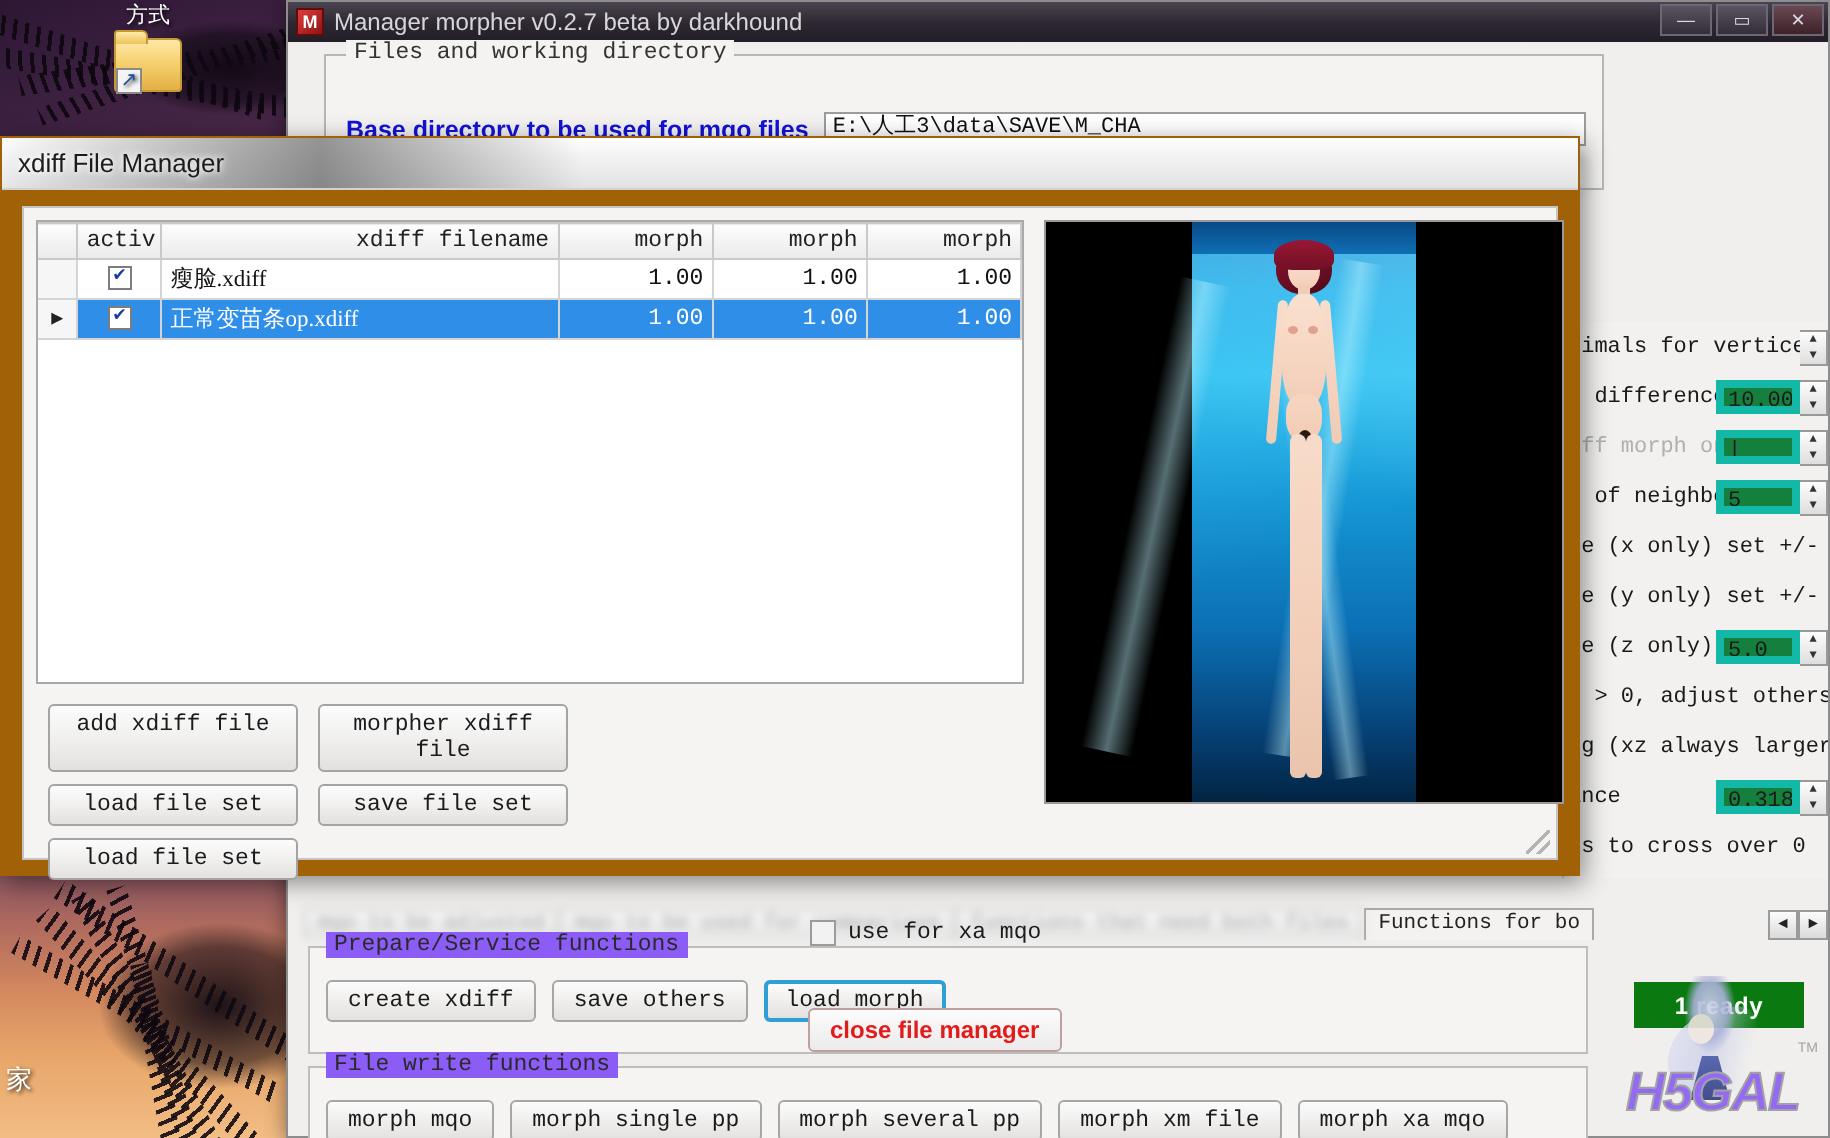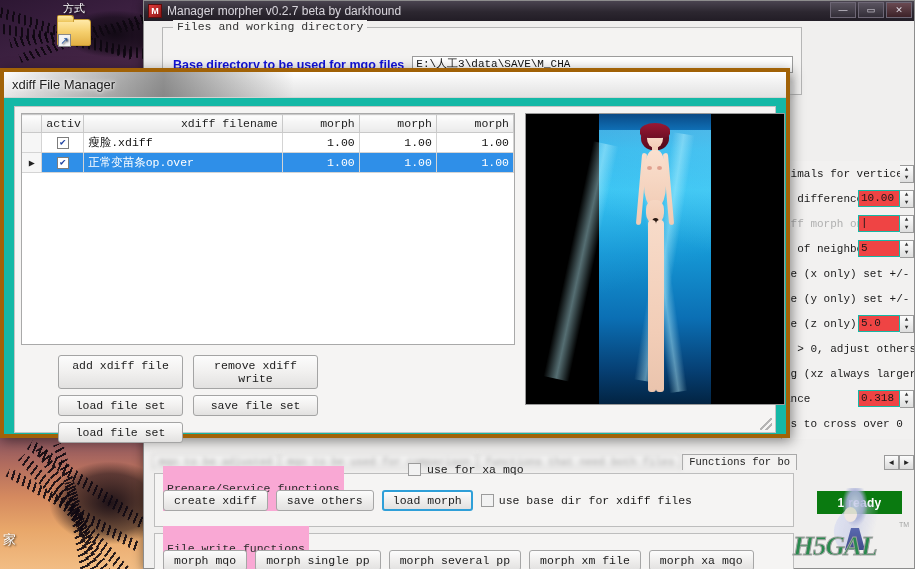--- a/index.html
+++ b/index.html
@@ -155,21 +155,21 @@
     overflow: hidden;
   }
   .opt-row {
     height: 25px; display: flex; align-items: center;
     padding-left: 2px; white-space: nowrap;
   }
   .opt-text { flex: 1; overflow: hidden; }
   .opt-text.dim { color: #b0b0b0; }
   .spin-box {
     width: 42px; height: 17px; flex: none;
-    background: #ef4444; border: 1px solid #14b8a6;
+    background: #15803d; border: 4px solid #14b8a6;
     font-size: 11px; line-height: 15px; text-align: left;
     padding-left: 2px; overflow: hidden;
   }
   .spin-btns {
     width: 14px; height: 18px; flex: none;
     border: 1px solid #9a9a9a; border-left: none;
     background: linear-gradient(180deg,#fdfdfd,#dedede);
     display: flex; flex-direction: column;
   }
   .spin-btns i {
@@ -199,22 +199,22 @@
   }
 
   
   .fn-group {
     position: absolute; left: 10px; right: 120px;
     border: 1px solid #bdbdbd; background: #f5f4f3;
   }
   #grp-prepare { top: 452px; height: 54px; }
   #grp-filewrite { top: 512px; height: 50px; }
   .fn-title {
-    position:absolute; top:-8px; left:8px; background:#f9a8d4;
-    padding:16px 4px; font-family:"Liberation Mono", monospace;
+    position:absolute; top:-8px; left:8px; background:#8b5cf6;
+    padding:0 4px; font-family:"Liberation Mono", monospace;
     font-size:11.5px; color:#2a2a2a;
   }
   .fn-row { position: absolute; left: 8px; top: 16px; display:flex; align-items:center; gap:8px; }
   .btn {
     font-family: "Liberation Mono", monospace;
     font-size: 11.5px; color: #1b1b1b;
     background: linear-gradient(180deg,#fcfcfc 0%,#f0efee 48%,#e2e1e0 100%);
     border: 1px solid #a6a6a6; border-radius: 3px;
     padding: 3px 10px; line-height: 13px;
     white-space: nowrap;
@@ -235,24 +235,25 @@
     display:flex; align-items:center; justify-content:center;
     letter-spacing: .3px;
   }
   #watermark {
     position: absolute; right: 5px; bottom: 4px;
     width: 118px; height: 78px;
     pointer-events: none; opacity: .9;
   }
   #wm-text {
     position:absolute; left:2px; bottom:4px;
-    font-family:Liberation Serif, serif;
+    font-family:Liberation Sans, sans-serif;
     font-weight: bold; font-style: italic;
     font-size: 27px; letter-spacing: -1px;
-    color: #15803d;
+    color: #8b5cf6;
+    padding-left: 20px;
     -webkit-text-stroke: 1px #9a9a9a;
   }
   #wm-tm { position:absolute; right:0; bottom:38px; font-size:7px; color:#9a9a9a; }
   #wm-figure {
     position:absolute; right:34px; bottom:22px;
     width:40px; height:56px;
     background: radial-gradient(ellipse 45% 55% at 50% 30%, #cfd4ee 0%, #a9b0d8 45%, rgba(169,176,216,0) 72%);
   }
   #wm-hair {
     position:absolute; right:28px; bottom:18px;
@@ -270,22 +271,22 @@
     position:absolute; right:44px; bottom:16px;
     width:20px; height:22px;
     background: linear-gradient(180deg,#4a5aa8,#2f3c82);
     clip-path: polygon(30% 0, 70% 0, 100% 100%, 0 100%);
   }
 
   
   #filemgr {
     position: absolute;
     left: 0; top: 68px; width: 790px; height: 370px;
-    background: #14b8a6;
-    border: 4px solid #a16207;
+    background: #a16207;
+    border: 1px solid #a16207;
     box-shadow: 2px 3px 12px rgba(0,0,0,.45);
   }
   #fm-titlebar {
     height: 26px;
     background: linear-gradient(180deg, #ffffff 0%, #f2f2f2 40%, #e2e2e2 100%);
     border-bottom: 1px solid #d2d2d2;
     display: flex; align-items: center;
     padding-left: 8px;
     position: relative;
     overflow: hidden;
@@ -344,21 +345,21 @@
   tr.selected td.col-name { color: #fff; }
   tr.selected td.col-mark { background: #f6f6f6; color:#111; }
   tr.selected td.col-chk  { background: #2f8fe8; }
   .gchk {
     display:inline-block; width:12px; height:12px;
     background:#fff; border:1px solid #7d7d7d;
     font-size:10px; line-height:10px; color:#1b3fa0; text-align:center;
     vertical-align: middle;
   }
   .row-arrow { color:#222; font-size:10px; }
-  .cn { font-family: Liberation Mono, monospace; }
+  .cn { font-family: Liberation Serif, serif; }
 
   
   #preview {
     position: absolute; left: 510px; top: 6px;
     width: 260px; height: 292px;
     background: #000;
     border: 1px solid #999;
     overflow: hidden;
   }
   #preview-scene {
@@ -420,21 +421,21 @@
   #fig-leg-l { left:21px; }
   #fig-leg-r { left:29px; }
   .areola { position:absolute; width:5px; height:4px; border-radius:50%; background:#e0a18f; }
   #pubic {
     position:absolute; left:25px; top:96px; width:7px; height:9px;
     background:#2a1a12; border-radius: 50% 50% 40% 40%;
   }
 
   
   #fm-buttons { position:absolute; left:12px; top:248px; width:500px; }
-  .fmb-row { display:flex; gap:10px; margin-bottom: 6px; margin-left: 31px; }
+  .fmb-row { display:flex; gap:10px; margin-bottom: 6px; }
   .fm-btn {
     width: 125px; text-align:center;
     font-family:"Liberation Mono", monospace; font-size:11.5px;
     background: linear-gradient(180deg,#fcfcfc 0%,#f1f0ef 50%,#e2e1e0 100%);
     border:1px solid #a4a4a4; border-radius:3px;
     padding: 3px 0; color:#1b1b1b;
   }
   #xa-chk-wrap {
     position:absolute; left:393px; top:356px;
     display:flex; align-items:center; gap:6px;
@@ -593,24 +594,20 @@
           <div class="tab-scroll">◄</div>
           <div class="tab-scroll">►</div>
         </div>
 
       <div class="fn-group" id="grp-prepare">
         <div class="fn-title">Prepare/Service functions</div>
         <div class="fn-row" id="prepare-row">
             <div class="btn">create xdiff</div>
             <div class="btn">save others</div>
             <div class="btn focus">load morph</div>
-            <div class="chk-wrap">
-              <span class="chk"></span>
-              <span>use base dir for xdiff files</span>
-            </div>
           </div>
       </div>
 
       <div class="fn-group" id="grp-filewrite">
         <div class="fn-title">File write functions</div>
         <div class="fn-row" id="filewrite-row">
             <div class="btn">morph mqo</div>
             <div class="btn">morph single pp</div>
             <div class="btn">morph several pp</div>
             <div class="btn">morph xm file</div>
@@ -659,21 +656,21 @@
                   <td class="col-mark"></td>
                   <td class="col-chk"><span class="gchk">✔</span></td>
                   <td class="col-name cn">瘦脸.xdiff</td>
                   <td class="col-m">1.00</td>
                   <td class="col-m">1.00</td>
                   <td class="col-m">1.00</td>
                 </tr>
                 <tr class="selected">
                   <td class="col-mark"><span class="row-arrow">▶</span></td>
                   <td class="col-chk"><span class="gchk">✔</span></td>
-                  <td class="col-name cn">正常变苗条op.over</td>
+                  <td class="col-name cn">正常变苗条op.xdiff</td>
                   <td class="col-m">1.00</td>
                   <td class="col-m">1.00</td>
                   <td class="col-m">1.00</td>
                 </tr>
               </tbody>
           </table>
         </div>
 
         <div id="preview">
           <div id="preview-scene">
@@ -695,35 +692,36 @@
               <div id="pubic"></div>
               <div class="fig-leg" id="fig-leg-l"></div>
               <div class="fig-leg" id="fig-leg-r"></div>
             </div>
           </div>
         </div>
 
         <div id="fm-buttons">
           <div class="fmb-row">
             <div class="fm-btn">add xdiff file</div>
-            <div class="fm-btn">remove xdiff write</div>
+            <div class="fm-btn">morpher xdiff file</div>
           </div>
           <div class="fmb-row">
             <div class="fm-btn">load file set</div>
             <div class="fm-btn">save file set</div>
           </div>
           <div class="fmb-row">
             <div class="fm-btn">load file set</div>
           </div>
         </div>
 
         <div id="xa-chk-wrap">
           <span class="chk" id="xa-chk"></span>
           <span>use for xa mqo</span>
         </div>
 
+        <div id="close-fm">close file manager</div>
 
         <div id="fm-grip"></div>
       </div>
     </div>
   </div>
 
 </div>
 
 </body></html>

